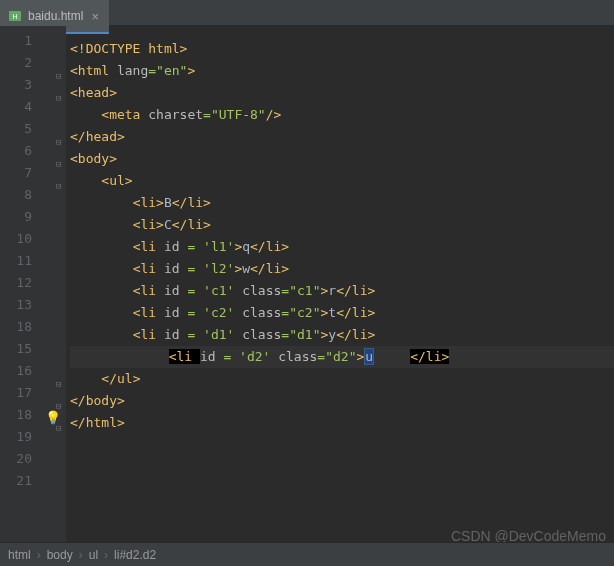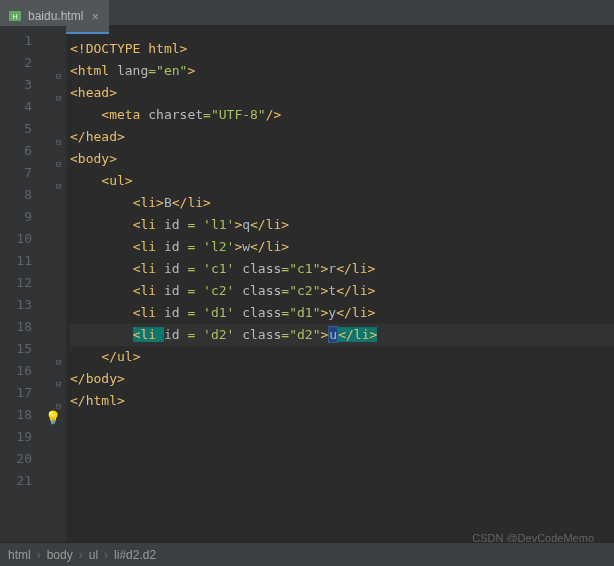--- a/index.html
+++ b/index.html
@@ -104,21 +104,22 @@
   .str { color: #a5c261; }
   .txt { color: #a9b7c6; }
   .line.cursor {
     background: #323232;
   }
   .caret-box {
     background: #214283;
     border: 1px solid #395d85;
   }
   .hl {
-    background: #0f766e;
+    background: #000000;
+    margin-left: 36px;
   }
   .breadcrumb {
     position: absolute;
     bottom: 0;
     left: 0;
     right: 0;
     height: 24px;
     background: #3c3f41;
     border-top: 1px solid #282828;
     display: flex;
@@ -126,24 +127,24 @@
     color: #999;
     font-family: sans-serif;
     font-size: 12px;
     padding-left: 8px;
     gap: 6px;
   }
   .crumb-sep { color: #666; }
   .watermark {
     position: absolute;
     bottom: 22px;
-    right: 20px;
+    right: 8px;
     color: #7a7a7a;
     font-family: sans-serif;
-    font-size: 11px;
+    font-size: 14px;
     opacity: 0.7;
     pointer-events: none;
   }
 </style>
 </head>
 <body>
 
 <div class="tab-bar">
   <div class="tab">
     <span class="tab-icon">
@@ -185,20 +186,21 @@
 
   <div class="code">
     <div class="line"><span class="tag"><span>&lt;</span><span>!DOCTYPE </span><span>html</span><span>&gt;</span></span></div>
     <div class="line"><span class="fold">⊟</span><span class="tag"><span>&lt;</span><span>html </span></span><span class="attr">lang</span><span class="str"><span>=</span><span>"en"</span></span><span class="tag">&gt;</span></div>
     <div class="line"><span class="fold">⊟</span><span class="tag"><span>&lt;</span><span>head</span><span>&gt;</span></span></div>
     <div class="line">    <span class="tag"><span>&lt;</span><span>meta </span></span><span class="attr">charset</span><span class="str"><span>=</span><span>"UTF-8"</span></span><span class="tag">/&gt;</span></div>
     <div class="line"><span class="fold">⊟</span><span class="tag"><span>&lt;/</span><span>head</span><span>&gt;</span></span></div>
     <div class="line"><span class="fold">⊟</span><span class="tag"><span>&lt;</span><span>body</span><span>&gt;</span></span></div>
     <div class="line"><span class="fold">⊟</span>    <span class="tag"><span>&lt;</span><span>ul</span><span>&gt;</span></span></div>
     <div class="line">        <span class="tag"><span>&lt;</span><span>li</span><span>&gt;</span></span><span class="txt">B</span><span class="tag"><span>&lt;/</span><span>li</span><span>&gt;</span></span></div>
+    <div class="line">        <span class="tag"><span>&lt;</span><span>li</span><span>&gt;</span></span><span class="txt">C</span><span class="tag"><span>&lt;/</span><span>li</span><span>&gt;</span></span></div>
     <div class="line">        <span class="tag"><span>&lt;</span><span>li </span></span><span class="attr">id </span><span class="str"><span>= </span><span>'l1'</span></span><span class="tag">&gt;</span><span class="txt">q</span><span class="tag"><span>&lt;/</span><span>li</span><span>&gt;</span></span></div>
     <div class="line">        <span class="tag"><span>&lt;</span><span>li </span></span><span class="attr">id </span><span class="str"><span>= </span><span>'l2'</span></span><span class="tag">&gt;</span><span class="txt">w</span><span class="tag"><span>&lt;/</span><span>li</span><span>&gt;</span></span></div>
     <div class="line">        <span class="tag"><span>&lt;</span><span>li </span></span><span class="attr">id </span><span class="str"><span>= </span><span>'c1' </span></span><span class="attr">class</span><span class="str"><span>=</span><span>"c1"</span></span><span class="tag">&gt;</span><span class="txt">r</span><span class="tag"><span>&lt;/</span><span>li</span><span>&gt;</span></span></div>
     <div class="line">        <span class="tag"><span>&lt;</span><span>li </span></span><span class="attr">id </span><span class="str"><span>= </span><span>'c2' </span></span><span class="attr">class</span><span class="str"><span>=</span><span>"c2"</span></span><span class="tag">&gt;</span><span class="txt">t</span><span class="tag"><span>&lt;/</span><span>li</span><span>&gt;</span></span></div>
     <div class="line">        <span class="tag"><span>&lt;</span><span>li </span></span><span class="attr">id </span><span class="str"><span>= </span><span>'d1' </span></span><span class="attr">class</span><span class="str"><span>=</span><span>"d1"</span></span><span class="tag">&gt;</span><span class="txt">y</span><span class="tag"><span>&lt;/</span><span>li</span><span>&gt;</span></span></div>
     <div class="line cursor">        <span class="tag hl"><span>&lt;</span><span>li </span></span><span class="attr">id </span><span class="str"><span>= </span><span>'d2' </span></span><span class="attr">class</span><span class="str"><span>=</span><span>"d2"</span></span><span class="tag">&gt;</span><span class="txt caret-box">u</span><span class="tag"><span class="hl"><span>&lt;/</span><span>li</span><span>&gt;</span></span></span></div>
     <div class="line"><span class="fold">⊟</span>    <span class="tag"><span>&lt;/</span><span>ul</span><span>&gt;</span></span></div>
     <div class="line"><span class="fold">⊟</span><span class="tag"><span>&lt;/</span><span>body</span><span>&gt;</span></span></div>
     <div class="line"><span class="fold">⊟</span><span class="tag"><span>&lt;/</span><span>html</span><span>&gt;</span></span></div>
   </div>

